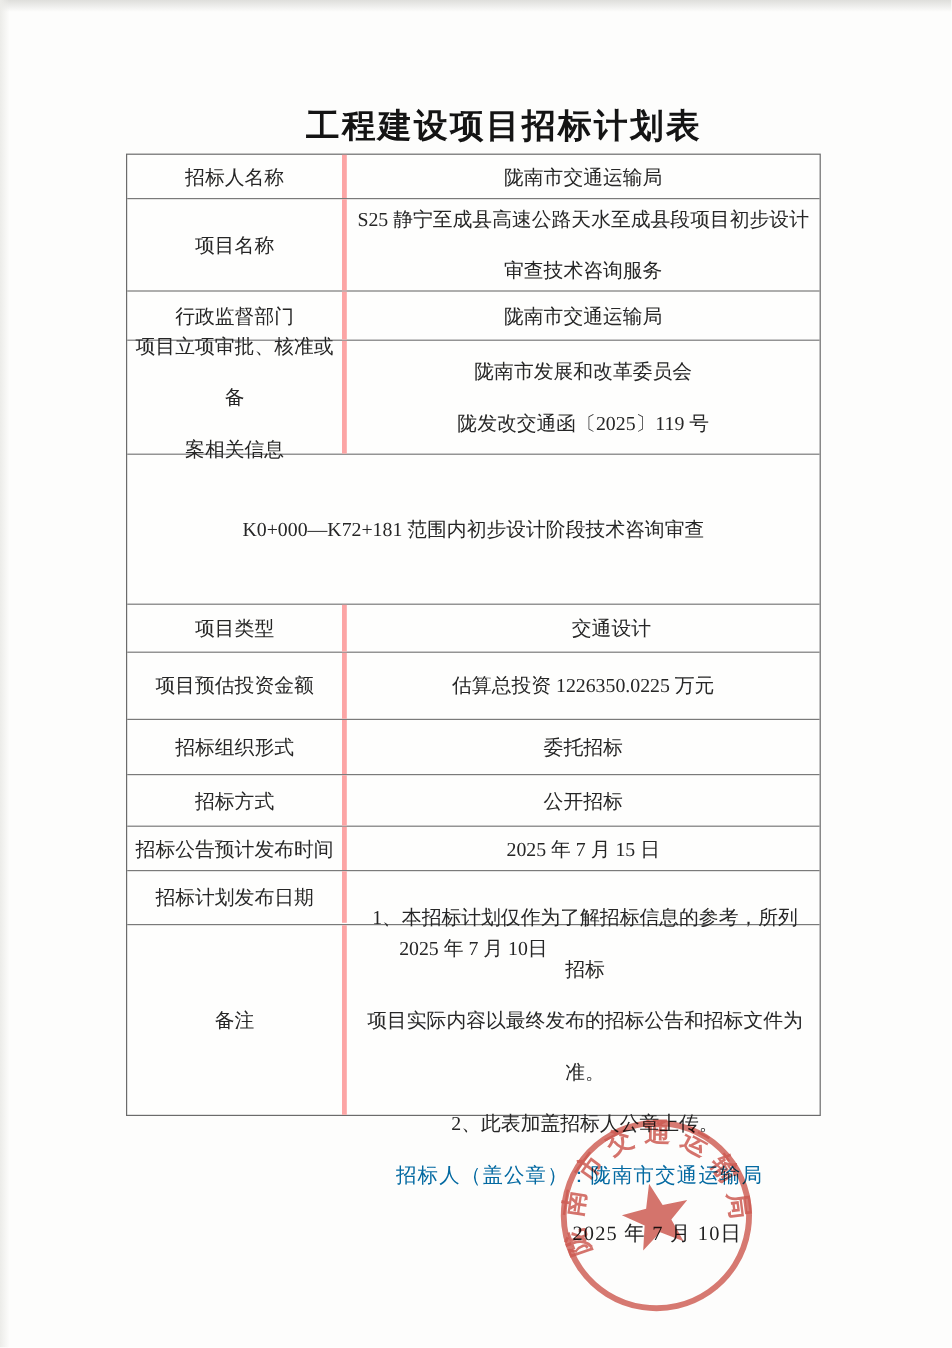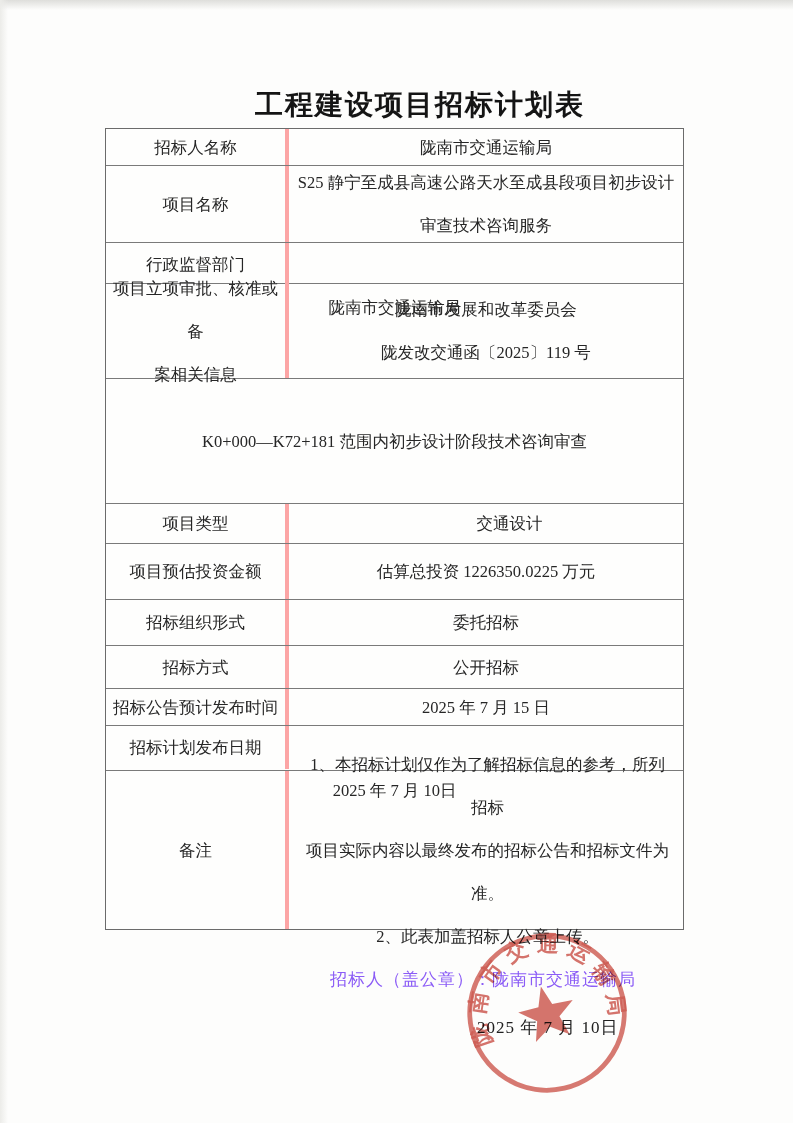--- a/index.html
+++ b/index.html
@@ -47,38 +47,38 @@
     box-sizing:border-box;
   }
   .cell.label{
     width:183px;
     border-right:4px solid #fca5a5;
     padding:0 4px;
   }
   .cell.value{flex:1;padding:0 8px;}
   .r1{height:37px;}
   .r2{height:77px;}
-  .r3{height:41px;flex-direction:column;}
+  .r3{height:41px;}
   .r4{height:95px;}
   .r5{height:125px;}
   .r6{height:40px;gap:47px;}
   .r7{height:56px;}
   .r8{height:46px;}
   .r9{height:43px;}
   .r10{height:37px;}
   .r11{height:45px;flex-direction:column;}
   .r12{height:158px;}
   .r12 .cell.value{
     justify-content:flex-start;
     text-align:center;
     padding:0 10px 0 13px;
   }
   .sig-line{
     position:absolute;left:330px;top:968px;
-    font-size:17px;color:#8b5cf6;
+    font-size:17px;color:#0369a1;
     letter-spacing:1px;
   }
   .sig-date{
     position:absolute;left:477px;top:1016px;
     font-size:17px;color:#202020;
     letter-spacing:1px;
   }
   .seal{
     position:absolute;left:460px;top:926px;
     width:174px;height:174px;

